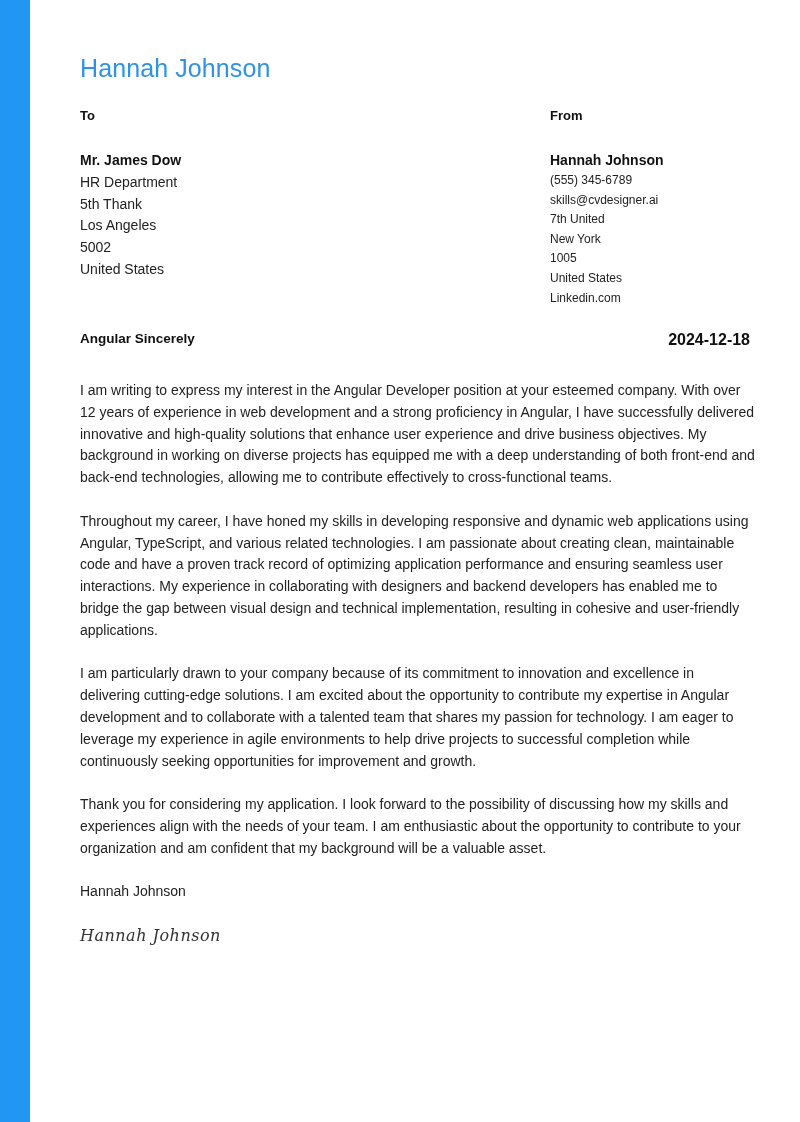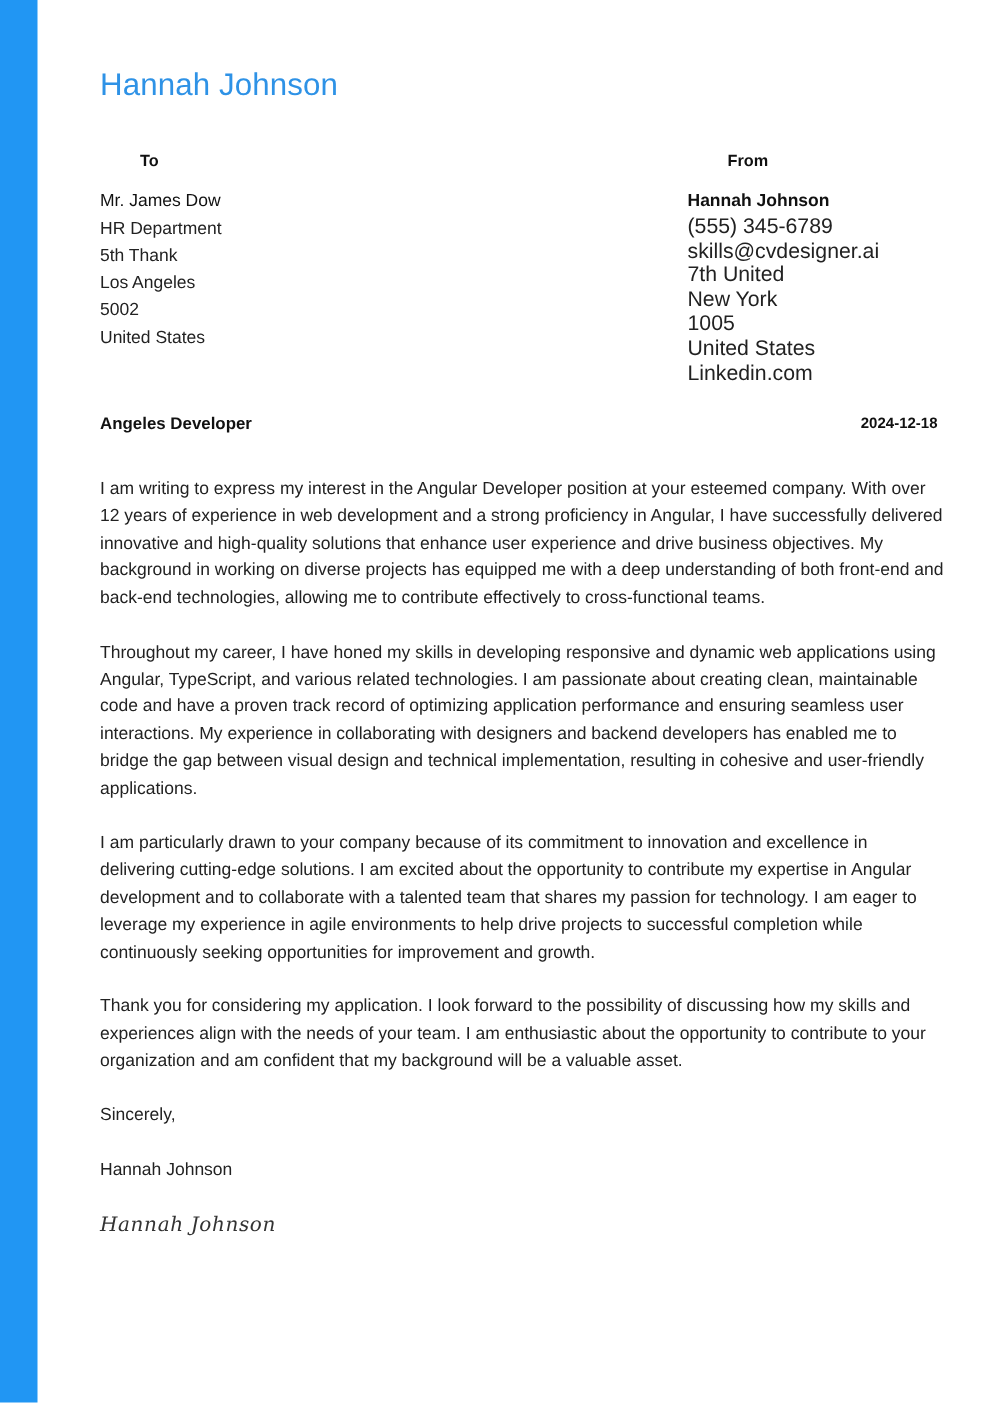--- a/index.html
+++ b/index.html
@@ -34,71 +34,70 @@
       top: 54px;
       left: 0;
       font-size: 25px;
       color: #2e92e6;
       font-weight: normal;
       letter-spacing: 0.1px;
       white-space: nowrap;
     }
     .col-label {
       position: absolute;
-      top: 121px;
+      top: 108px;
       font-size: 13px;
       font-weight: bold;
       color: #111;
-      margin-left: 32px;
     }
     .to-label { left: 0; }
     .from-label { left: 470px; }
 
     .to-block {
       position: absolute;
       left: 0;
       top: 150px;
       font-size: 14px;
       line-height: 21.8px;
       color: #222;
     }
     .to-block .recipient {
-      font-weight: normal;
+      font-weight: bold;
       color: #111;
       font-size: 14px;
     }
     .from-block {
       position: absolute;
       left: 470px;
       top: 150px;
       color: #222;
     }
     .from-block .sender {
       font-weight: bold;
       font-size: 14px;
       color: #111;
       line-height: 21px;
     }
     .from-block .line {
-      font-size: 17px;
+      font-size: 12px;
       line-height: 19.6px;
     }
     .job-title {
       position: absolute;
       left: 0;
       top: 331px;
       font-size: 13.5px;
       font-weight: bold;
       color: #111;
     }
     .letter-date {
       position: absolute;
       right: 0;
       top: 331px;
-      font-size: 12px;
+      font-size: 16px;
       font-weight: bold;
       color: #111;
     }
     .letter-body {
       position: absolute;
       left: 0;
       top: 380px;
       width: 675px;
       font-size: 14px;
       line-height: 21.8px;
@@ -142,25 +141,24 @@
     <div class="sender">Hannah Johnson</div>
     <div class="line">(555) 345-6789</div>
     <div class="line">skills@cvdesigner.ai</div>
     <div class="line">7th United</div>
     <div class="line">New York</div>
     <div class="line">1005</div>
     <div class="line">United States</div>
     <div class="line">Linkedin.com</div>
   </div>
 
-  <div class="job-title">Angeles Developer</div>
+  <div class="job-title">Angular Sincerely</div>
   <div class="letter-date">2024-12-18</div>
 
   <div class="letter-body">
     <p>I am writing to express my interest in the Angular Developer position at your esteemed company. With over 12 years of experience in web development and a strong proficiency in Angular, I have successfully delivered innovative and high-quality solutions that enhance user experience and drive business objectives. My background in working on diverse projects has equipped me with a deep understanding of both front-end and back-end technologies, allowing me to contribute effectively to cross-functional teams.</p>
     <p>Throughout my career, I have honed my skills in developing responsive and dynamic web applications using Angular, TypeScript, and various related technologies. I am passionate about creating clean, maintainable code and have a proven track record of optimizing application performance and ensuring seamless user interactions. My experience in collaborating with designers and backend developers has enabled me to bridge the gap between visual design and technical implementation, resulting in cohesive and user-friendly applications.</p>
     <p>I am particularly drawn to your company because of its commitment to innovation and excellence in delivering cutting-edge solutions. I am excited about the opportunity to contribute my expertise in Angular development and to collaborate with a talented team that shares my passion for technology. I am eager to leverage my experience in agile environments to help drive projects to successful completion while continuously seeking opportunities for improvement and growth.</p>
     <p>Thank you for considering my application. I look forward to the possibility of discussing how my skills and experiences align with the needs of your team. I am enthusiastic about the opportunity to contribute to your organization and am confident that my background will be a valuable asset.</p>
-    <p class="closing-line">Sincerely,</p>
     <p class="closing-line">Hannah Johnson</p>
     <div class="signature">Hannah Johnson</div>
   </div>
 </div>
 
 </body></html>

